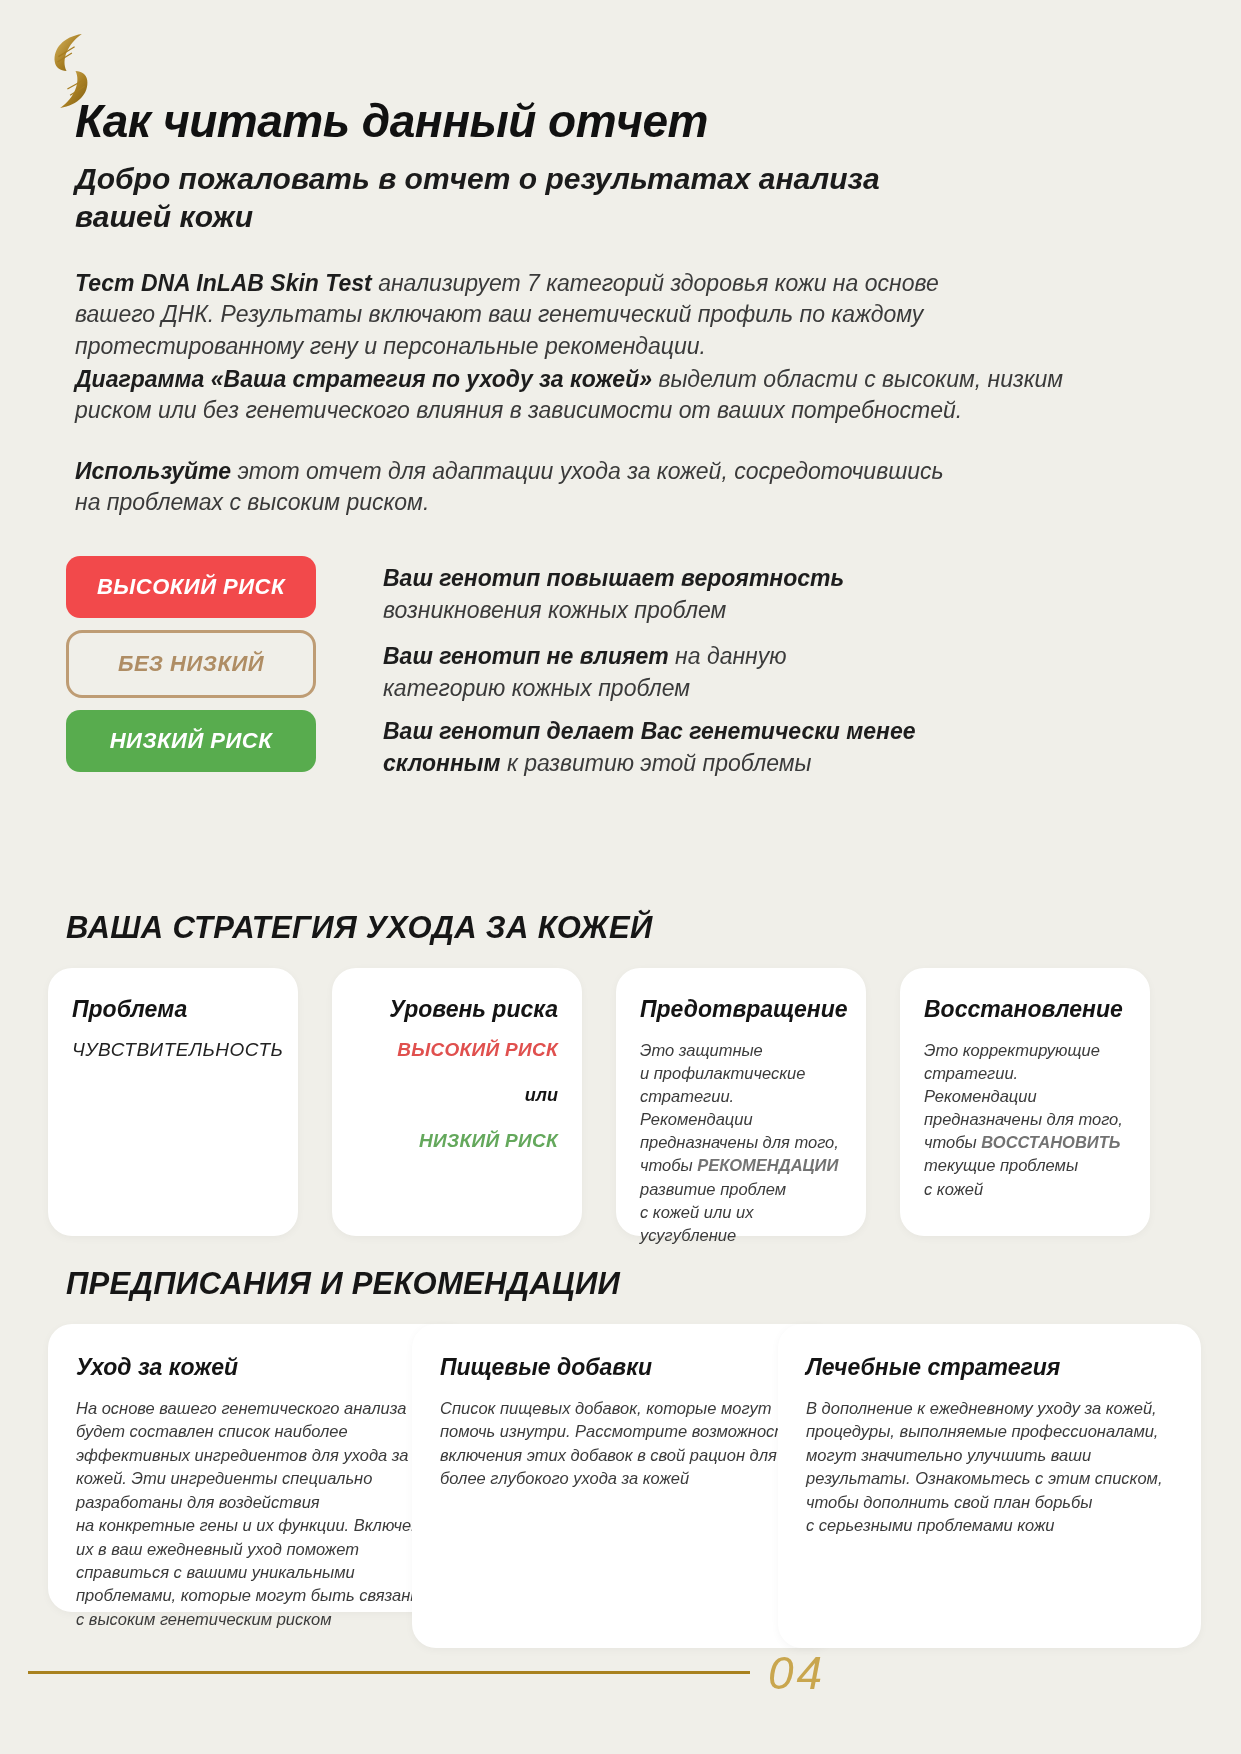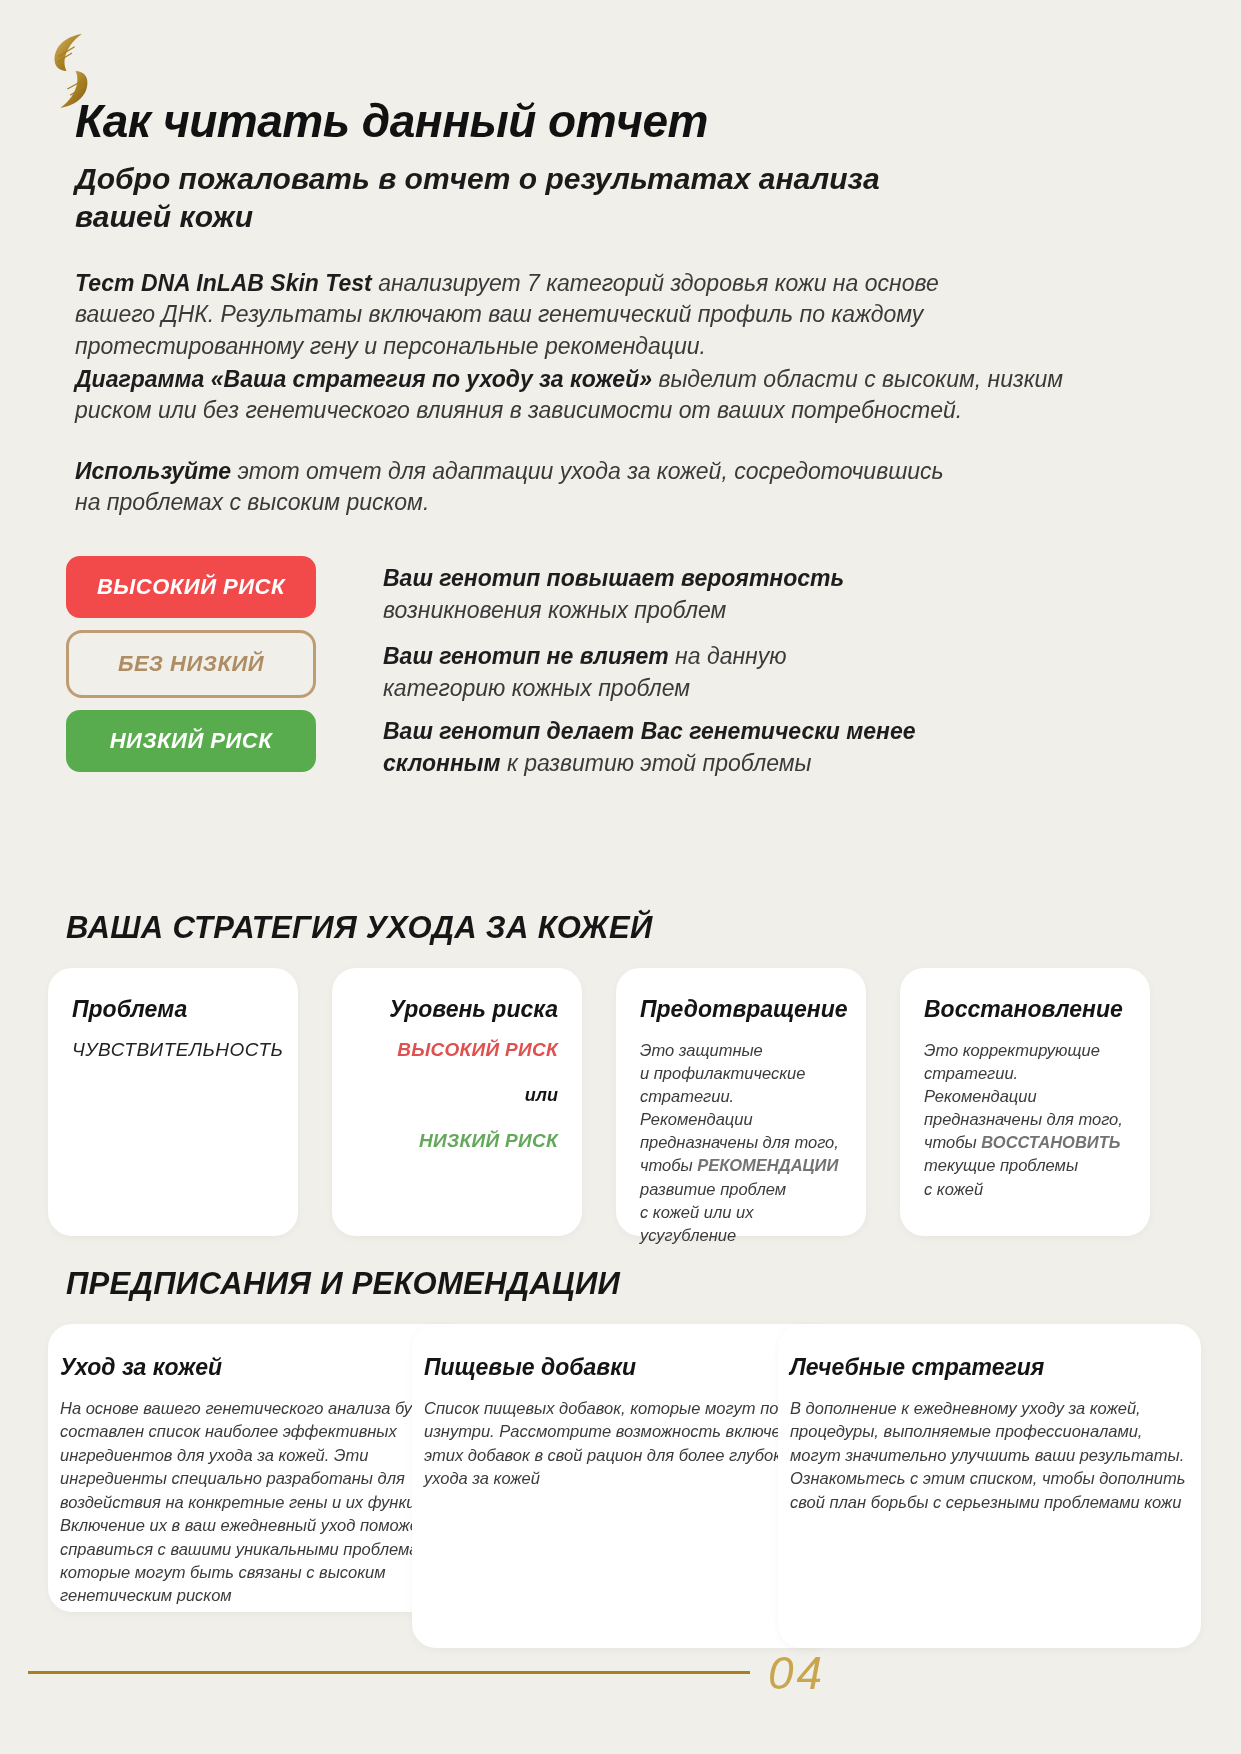--- a/index.html
+++ b/index.html
@@ -79,21 +79,21 @@
   .s1{left:48px;padding-left:24px;} .s2{left:332px;text-align:right;} .s3{left:616px;} .s4{left:900px;}
   .card-title{font-size:23px;font-weight:700;color:#141414;margin-bottom:16px;}
   .s-body-caps{font-size:19px;letter-spacing:0.5px;color:#222;}
   .risk-line{font-size:19px;font-weight:700;letter-spacing:0.3px;}
   .risk-high{color:var(--high-risk-text);margin-top:2px;}
   .risk-or{font-size:18px;font-weight:700;color:#141414;margin-top:24px;}
   .risk-low{color:var(--low-risk-text);margin-top:24px;}
   .s-small{font-size:16.5px;line-height:1.4;color:#3b3b3b;}
   .s-small b{color:#737373;}
   
-  .p-card{top:1324px;width:423px;padding:30px 12px;}
+  .p-card{top:1324px;width:423px;padding:30px 28px;}
   .pc1{left:48px;height:288px;}
   .pc2{left:412px;height:324px;}
   .pc3{left:778px;height:324px;}
   .p-body{font-size:16.5px;line-height:1.42;color:#3b3b3b;}
   
   .footer-line{left:28px;top:1671px;width:722px;height:3px;background:var(--gold);}
   .page-num{
     left:768px;top:1646px;
     font-size:46px;color:var(--gold-light);
     letter-spacing:3px;

